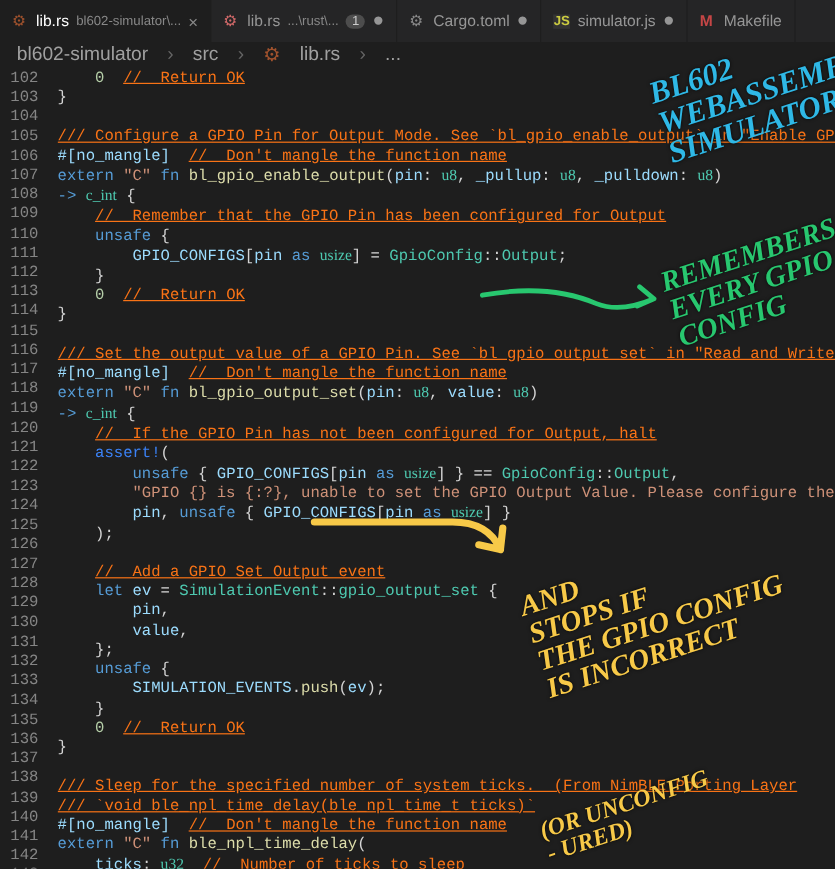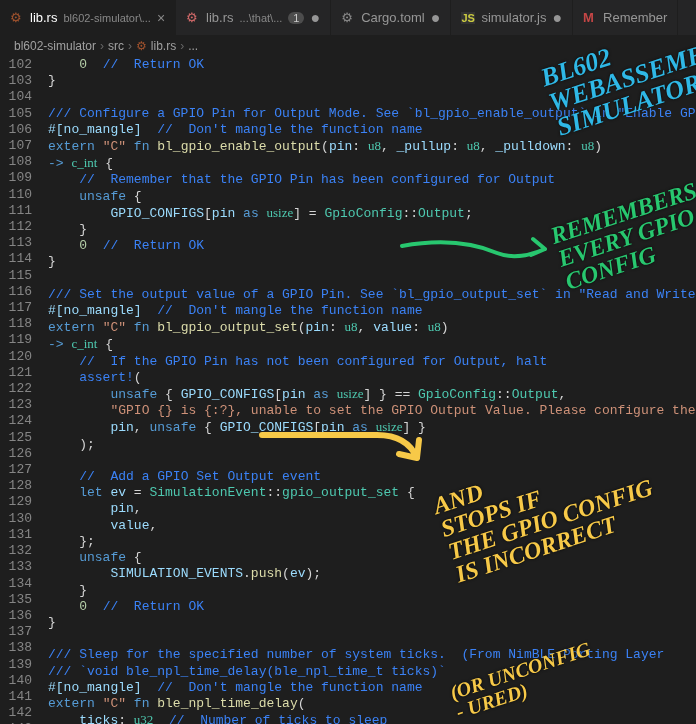--- a/index.html
+++ b/index.html
@@ -39,43 +39,43 @@
   .tab .icon-js { color: #cbcb41; font-weight:bold; display:inline-block; width:14px; font-size:11px; text-align:left; background:#333;}
   .tab .icon-mk { color: #c54646; font-weight:bold; display:inline-block; width:14px;}
   .tab .dot { font-size: 16px; line-height:1; }
   .tab .close { color: #888; font-size:14px; line-height:1;}
   .tab .badge { background:#4d4d4d; color:#ccc; border-radius:8px; padding:0 5px; font-size:11px; }
   .breadcrumbs {
     height: 22px;
     display: flex;
     align-items: center;
     padding-left: 14px;
-    gap: 4px;
-    font-size: 12px;
+    gap: 16px;
+    font-size: 16px;
     color: #a0a0a0;
     background:#1e1e1e;
   }
   .breadcrumbs .sep { color: #666; }
   .breadcrumbs .icon-rs { color: #a0522d; }
   .editor {
     display: flex;
     font-family: Consolas, 'Courier New', monospace;
     font-size: 13px;
     line-height: 16.2px;
     white-space: pre;
   }
   .gutter {
     width: 48px;
     text-align: right;
     color: #858585;
     padding-right: 16px;
     user-select: none;
   }
   .code { flex:1; color:#d4d4d4; overflow:hidden; }
-  .c-comment { color: #3b82f6; }
+  .c-comment { color: #f97316; text-decoration: underline; }
   .c-attr { color: #9cdcfe; text-align: center; }
   .c-kw { color: #569cd6; text-align: center; }
   .c-str { color: #ce9178; }
   .c-fn { color: #dcdcaa; }
   .c-type { color: #4ec9b0; font-family: Liberation Serif, serif; }
   .c-enum { color: #4ec9b0; }
   .c-var { color: #9cdcfe; }
   .c-num { color: #b5cea8; }
   .c-macro { color: #3b82f6; }
   .c-glob { color:#9cdcfe; }
@@ -103,37 +103,37 @@
 <div class="tabs">
   <div class="tab active">
     <span class="icon-rs">⚙</span>
     <span>lib.rs</span>
     <span style="color:#888;font-size:11px">bl602-simulator\...</span>
     <span class="close">×</span>
   </div>
   <div class="tab">
     <span class="icon-rs alt">⚙</span>
     <span>lib.rs</span>
-    <span style="color:#888;font-size:11px">...\that\...</span>
+    <span style="color:#888;font-size:11px">...\rust\...</span>
     <span class="badge">1</span>
     <span class="dot">●</span>
   </div>
   <div class="tab">
     <span class="icon-toml">⚙</span>
     <span>Cargo.toml</span>
     <span class="dot">●</span>
   </div>
   <div class="tab">
     <span class="icon-js">JS</span>
     <span>simulator.js</span>
     <span class="dot">●</span>
   </div>
   <div class="tab">
     <span class="icon-mk">M</span>
-    <span>Remember</span>
+    <span>Makefile</span>
   </div>
 </div>
 
 <div class="breadcrumbs">
   <span>bl602-simulator</span>
   <span class="sep">›</span>
   <span>src</span>
   <span class="sep">›</span>
   <span class="icon-rs">⚙</span>
   <span>lib.rs</span>

